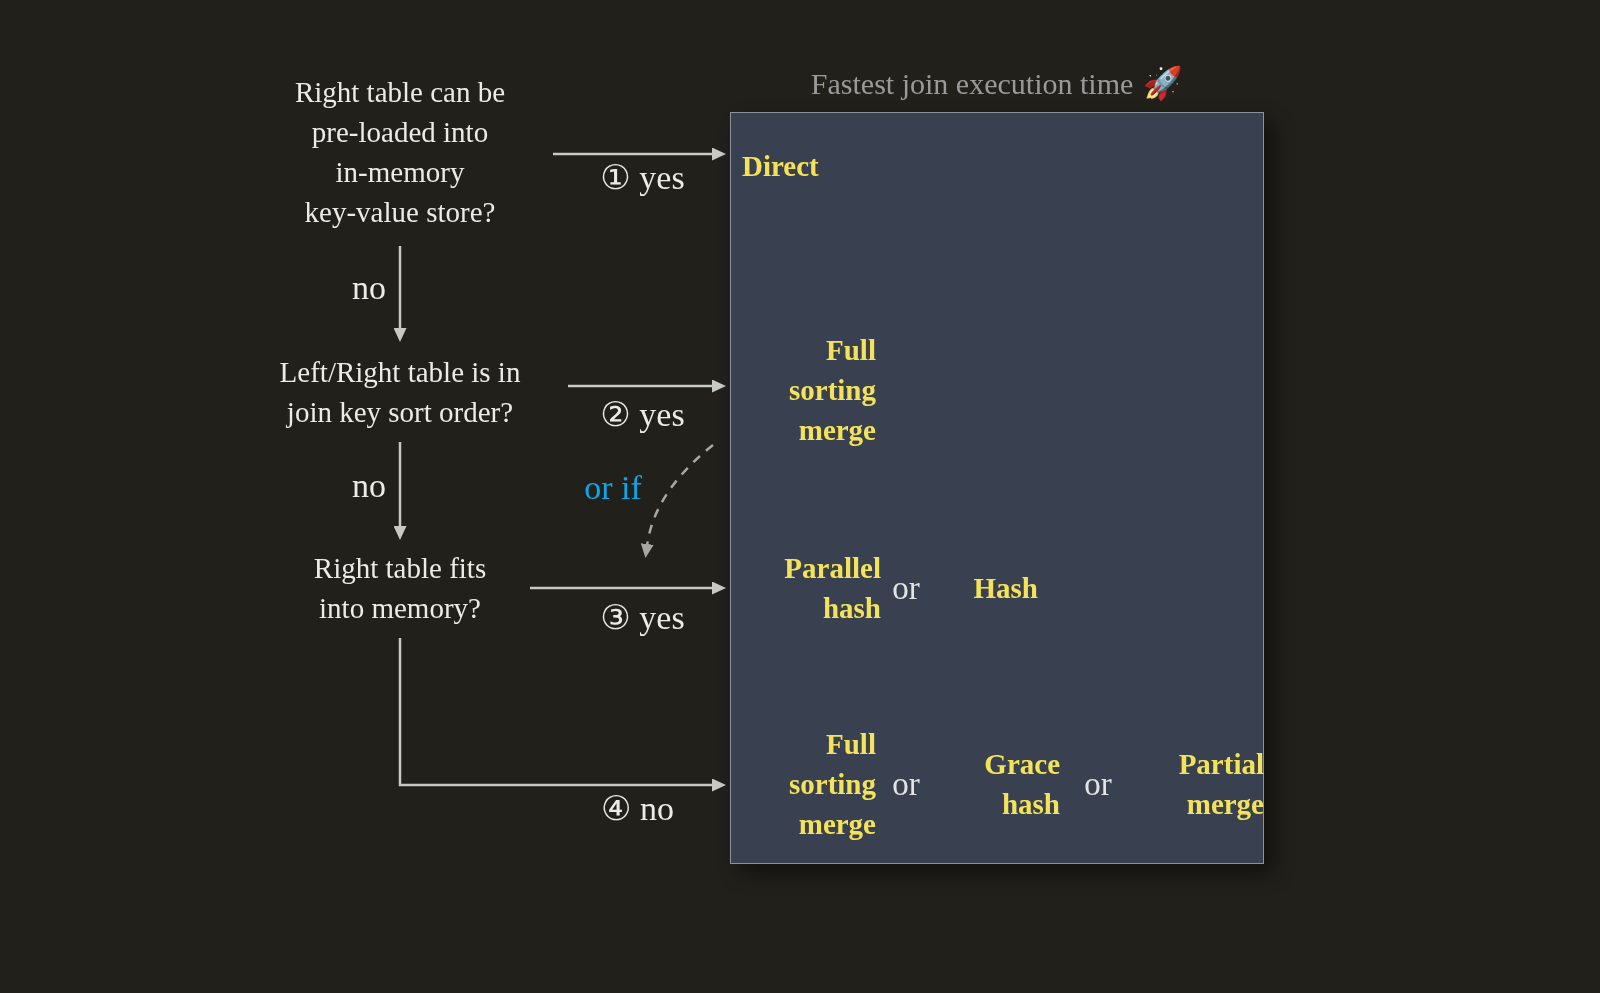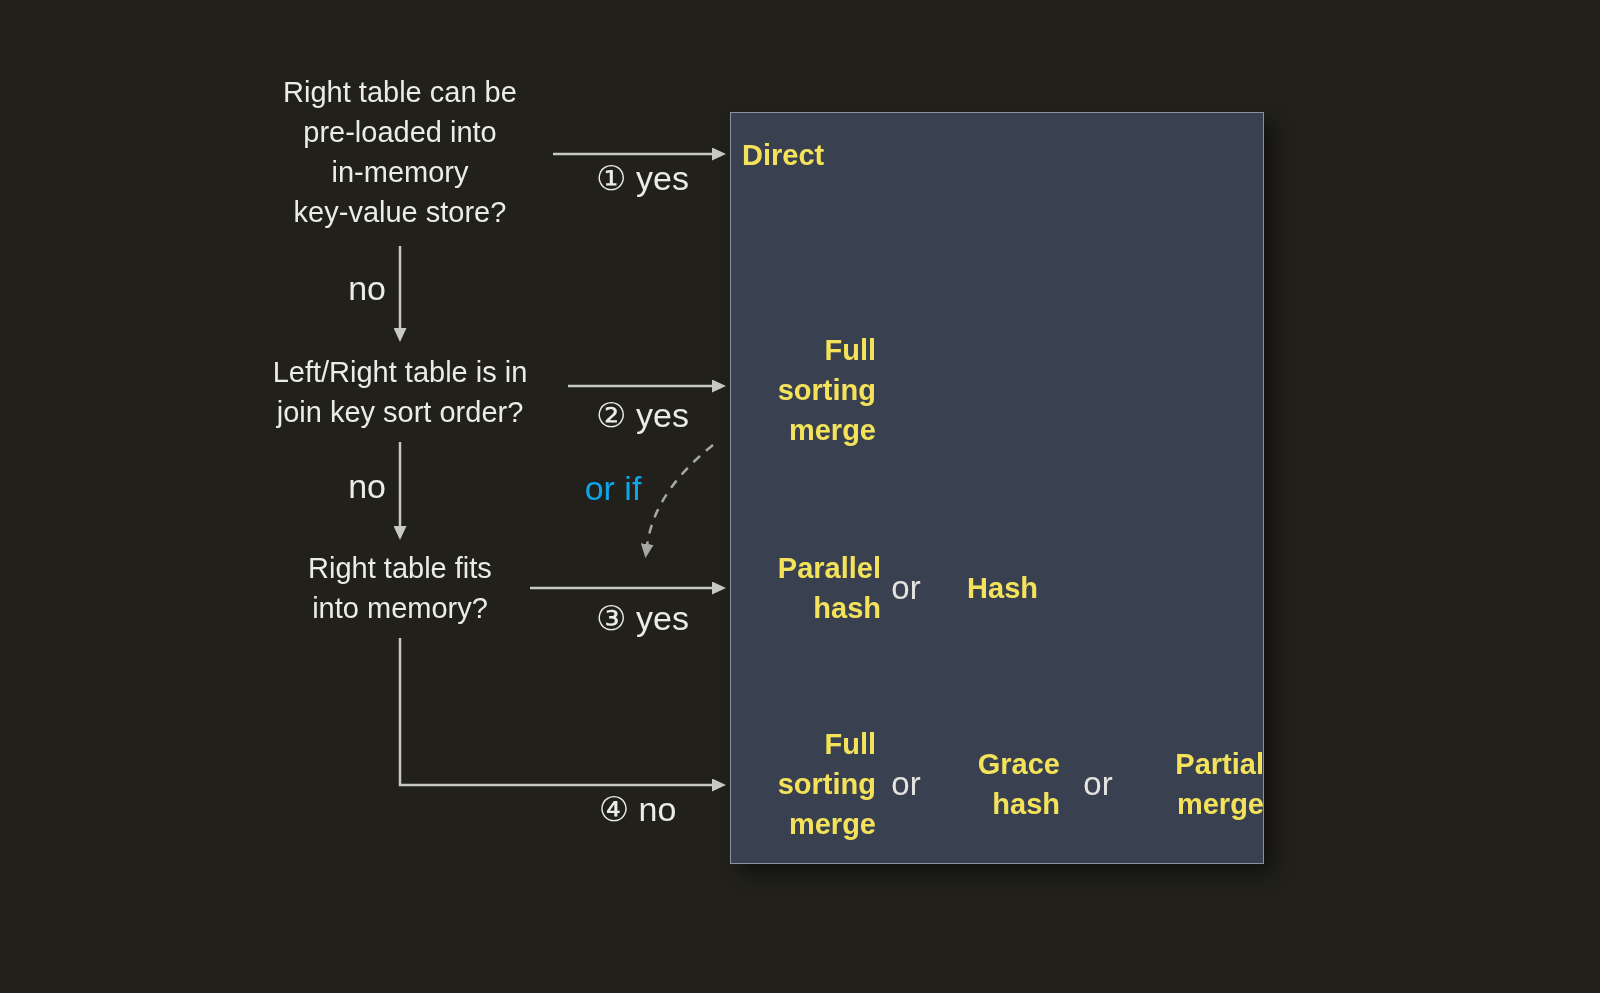--- a/index.html
+++ b/index.html
@@ -1,19 +1,19 @@
 <!DOCTYPE html>
 <html><head>
 <meta charset="utf-8">
 <style>
   html,body{margin:0;padding:0;background:#21201b;}
   .canvas{
     position:relative;width:1600px;height:993px;overflow:hidden;
     background:#21201b;
-    font-family:Liberation Sans, sans-serif;
+    font-family:Liberation Serif, serif;
     -webkit-font-smoothing:antialiased;
   }
   .overlay{position:absolute;left:0;top:0;pointer-events:none;}
   .q{
     position:absolute;color:#ebebe8;font-size:29px;line-height:40px;
     text-align:center;white-space:pre-line;
   }
   .lbl{
     position:absolute;color:#ebebe8;font-size:34px;line-height:32px;text-align:center;
   }
@@ -76,24 +76,27 @@
 into memory?</div>
 
   <div class="lbl" style="left:330px;top:272px;width:56px;text-align:right;">no</div>
   <div class="lbl" style="left:330px;top:470px;width:56px;text-align:right;">no</div>
   <div class="lbl" style="left:585px;top:162px;width:115px;">① yes</div>
   <div class="lbl" style="left:585px;top:399px;width:115px;">② yes</div>
   <div class="lbl" style="left:585px;top:602px;width:115px;">③ yes</div>
   <div class="lbl" style="left:580px;top:793px;width:115px;">④ no</div>
   <div class="lbl gray" style="left:568px;top:472px;width:90px;">or if</div>
 
+  <div class="caption" style="top:64px;">
+    <span>Fastest join execution time</span><span class="emoji">🚀</span>
+  </div>
 
   <div class="panel"></div>
 
-  <div class="algo" style="left:742px;top:135px;width:150px;text-align:left;">Direct</div>
+  <div class="algo" style="left:742px;top:146px;width:150px;text-align:left;">Direct</div>
 
   <div class="algo" style="left:726px;top:330px;width:150px;">Full
 sorting
 merge</div>
 
   <div class="algo" style="left:726px;top:548px;width:155px;">Parallel
 hash</div>
   <div class="or" style="left:884px;top:572px;width:44px;">or</div>
   <div class="algo" style="left:938px;top:568px;width:100px;">Hash</div>
 

